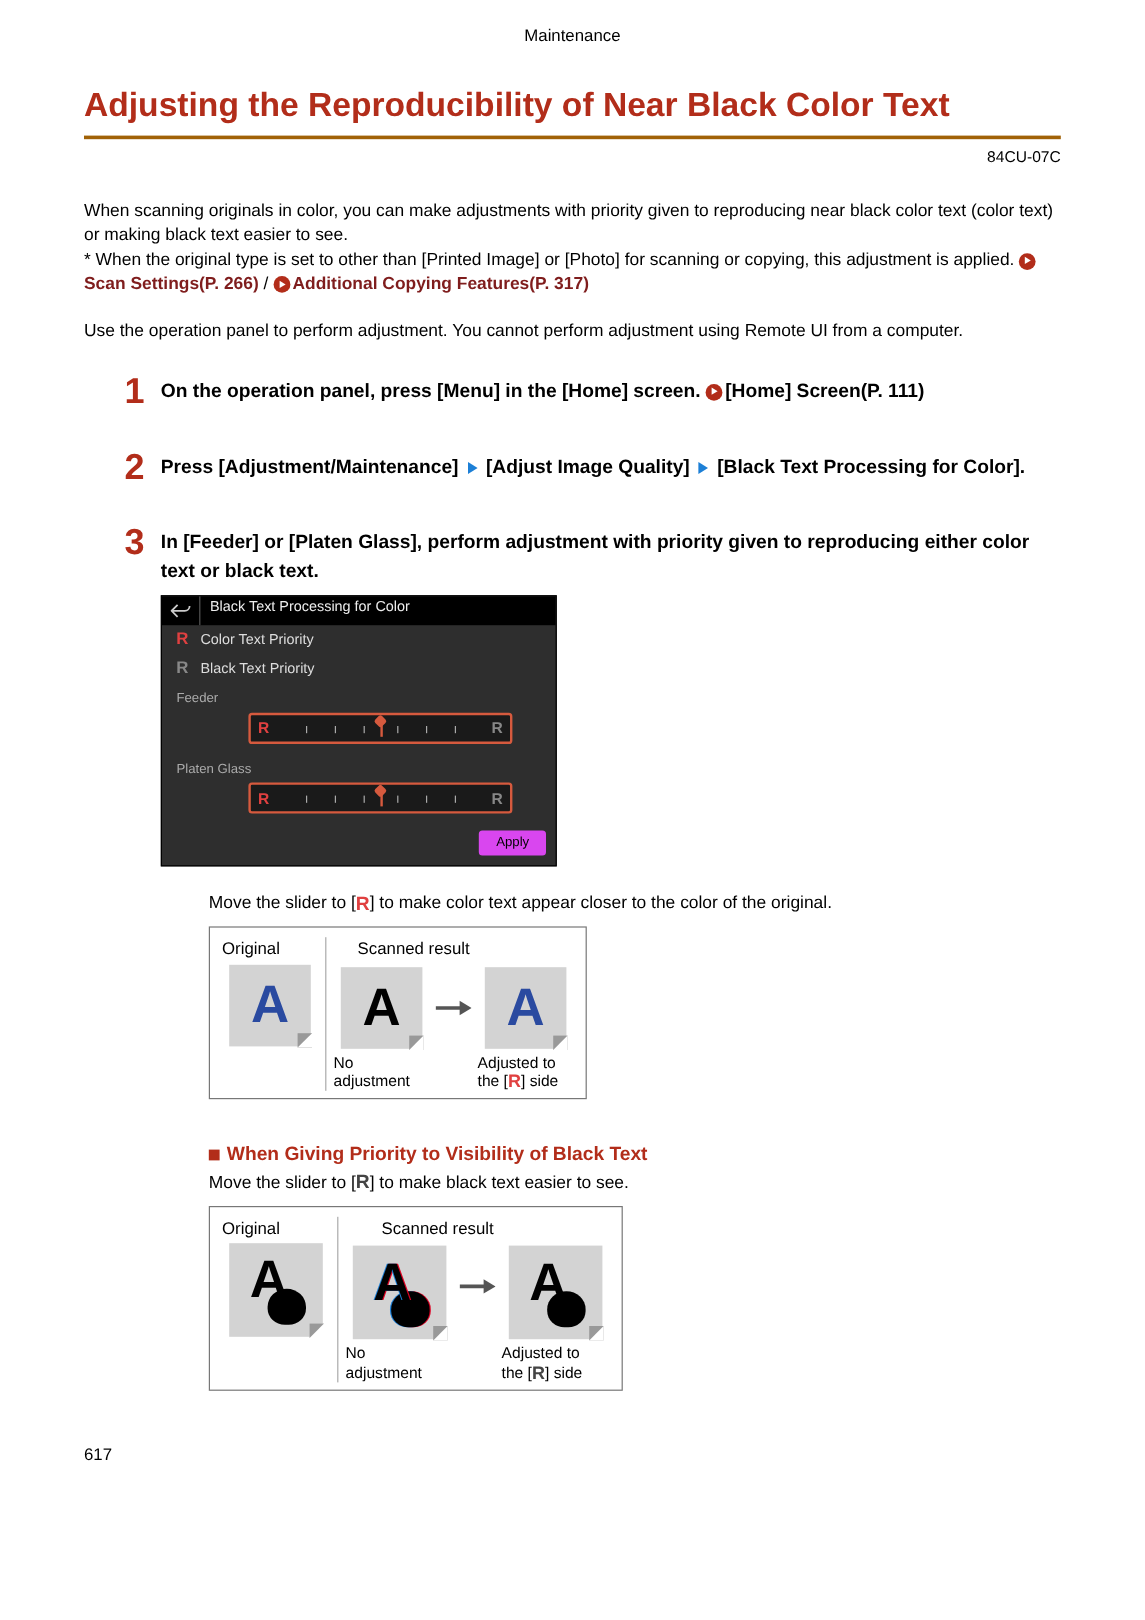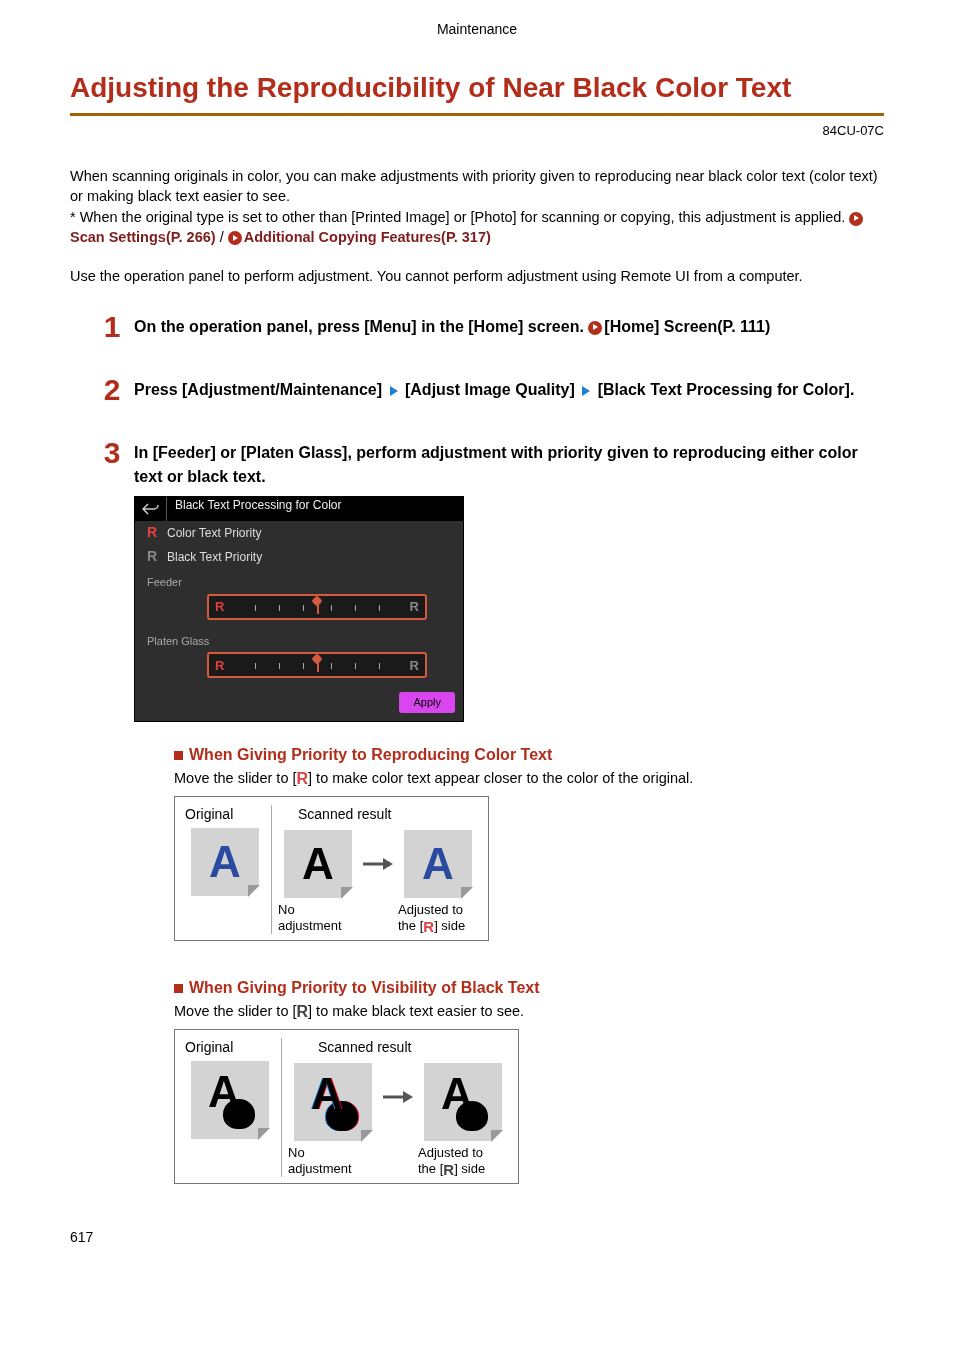--- a/index.html
+++ b/index.html
@@ -299,21 +299,20 @@
               <div class="thumb" style="left:50%"></div>
             </div>
             <span class="cap-r-right">R</span>
           </div>
         </div>
       </div>
       <div class="panel-apply">Apply</div>
     </div>
 
     <div class="subsec">
-      <div class="subsec-h">When Giving Priority to Reproducing Color Text</div>
       <p>
         <span>Move the slider to [</span><span class="inline-r" style="color:#e04040">R</span><span>] to make color text appear closer to the color of the original.</span>
       </p>
       <div class="diagram">
         <div class="col">
           <div class="hdr">Original</div>
           <div class="box">
             <span class="glyph-A" style="color:#2a4aa0">A</span>
             <span class="shadow-corner"></span>
           </div>

